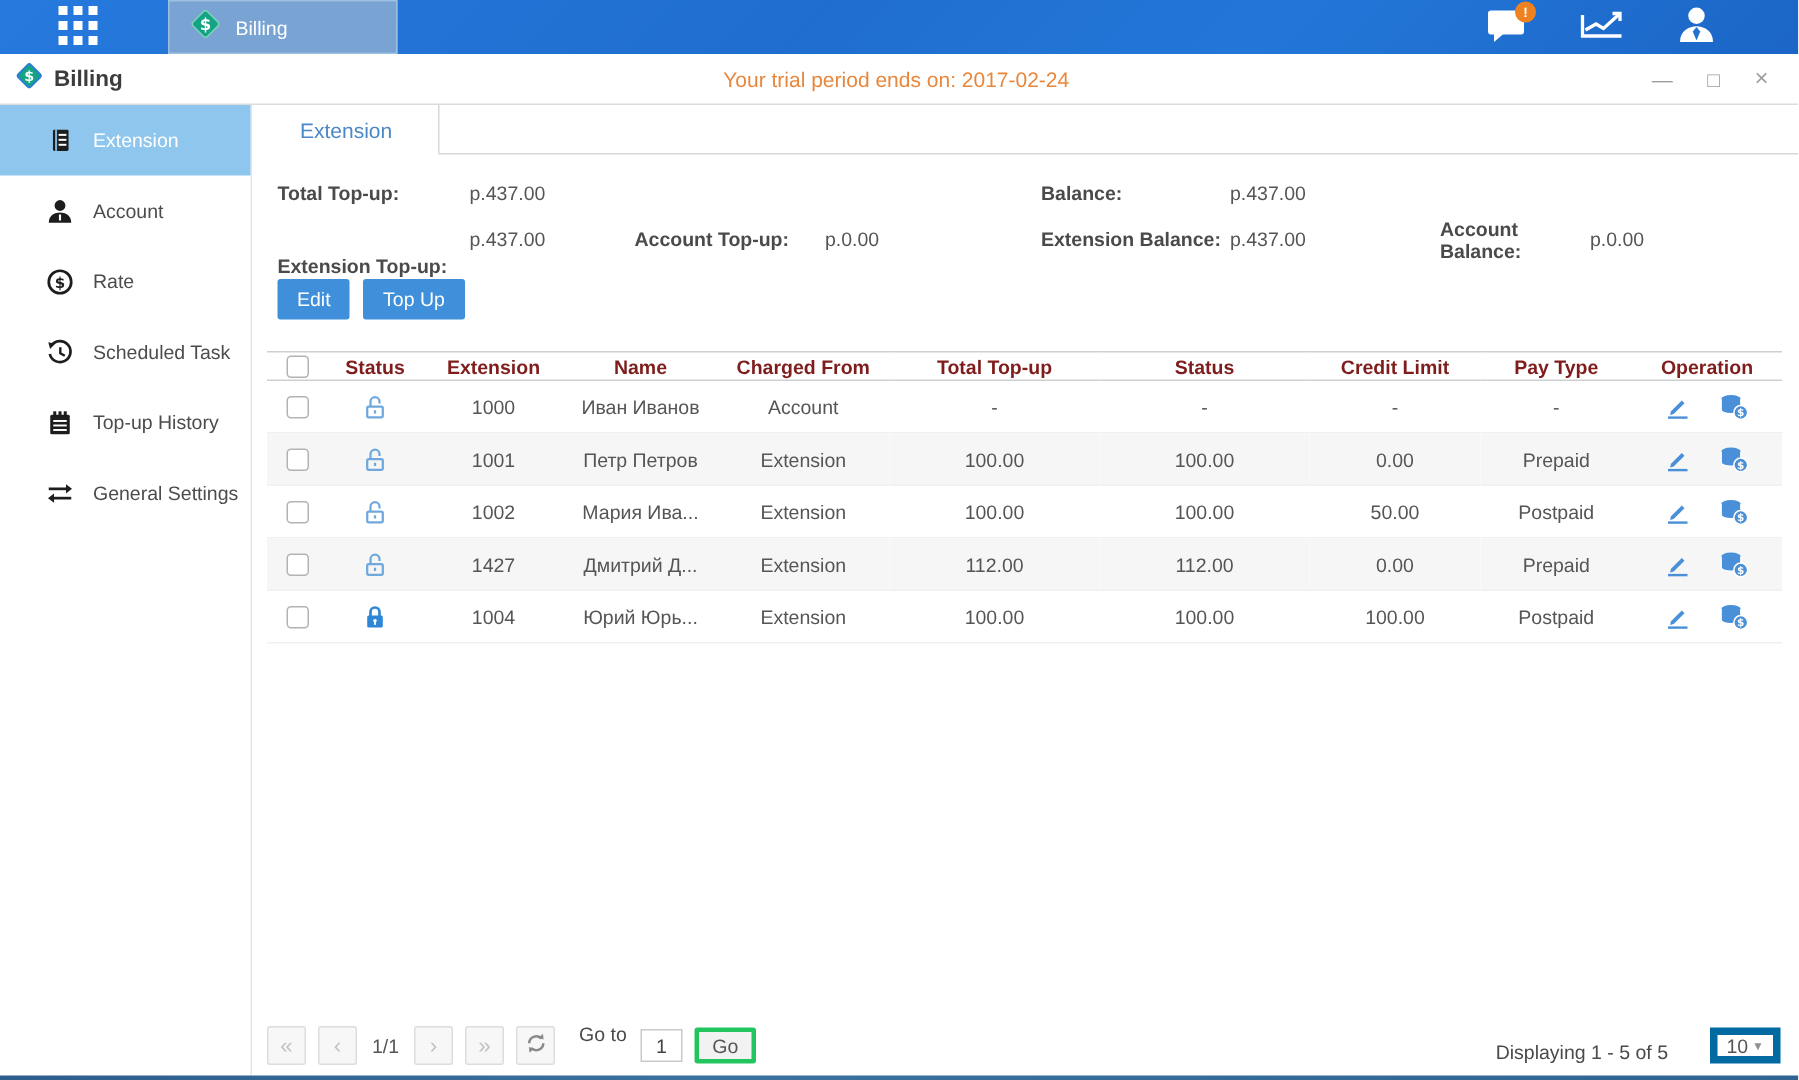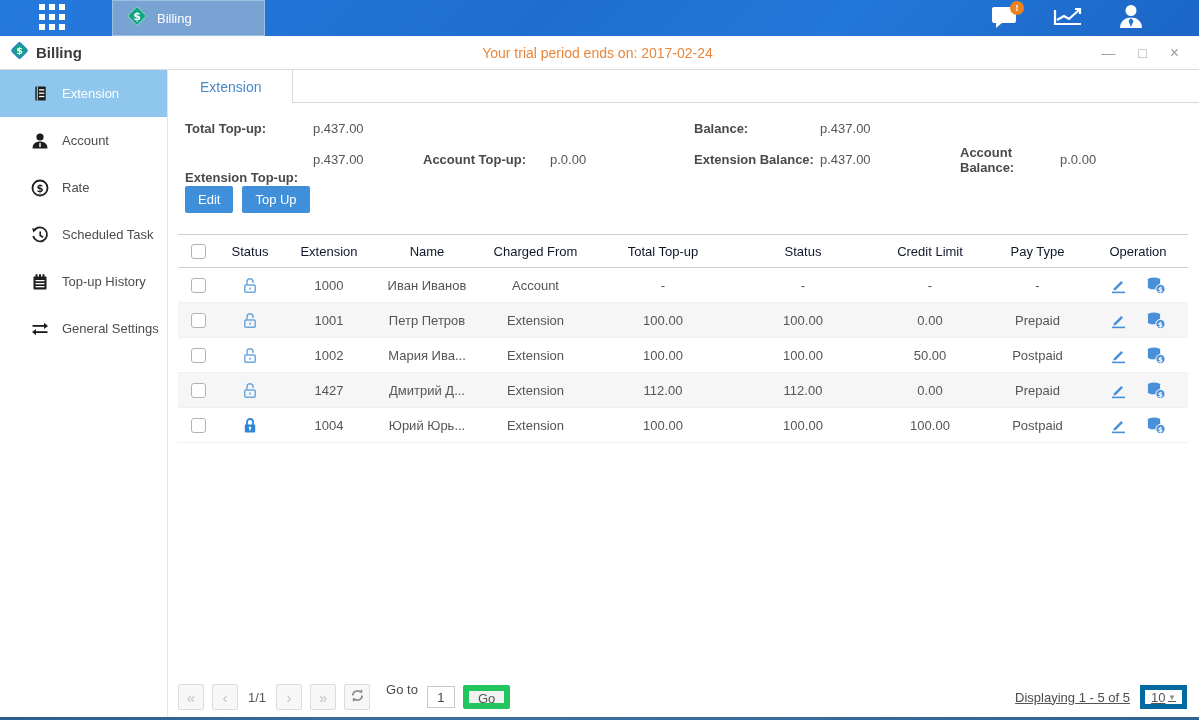--- a/index.html
+++ b/index.html
@@ -48,42 +48,42 @@
     grid-auto-rows:31px; align-items:center; font-size:13px; }
   .sum-label { font-weight:bold; color:#4a4a4a; }
   .sum-value { color:#555; }
 
   .btn-row { margin:11px 0 0 16px; display:flex; gap:9px; }
   .btn-blue { background:#3f8fdb; color:#fff; border:none; border-radius:2px; height:27px;
     padding:0 13px; font-size:13px; font-family:"Liberation Sans",sans-serif; cursor:pointer; }
 
   
   .grid-table { margin:21px 12px 0 9px; border-collapse:collapse; table-layout:fixed; width:1010px; font-size:13px; }
-  .grid-table th { height:33px; font-weight:normal; color:#0f172a; border-top:1px solid #cfcfcf; border-bottom:1px solid #cfcfcf; text-align:center; }
+  .grid-table th { height:19px; font-weight:bold; color:#7f1d1d; border-top:1px solid #cfcfcf; border-bottom:1px solid #cfcfcf; text-align:center; }
   .grid-table td { height:35px; color:#555; text-align:center; border-bottom:1px solid #f0f0f0; overflow:hidden; white-space:nowrap; }
   .grid-table tbody tr:nth-child(even) { background:#f6f6f6; }
   .cb { display:inline-block; width:15px; height:15px; border:1px solid #b3b3b3; border-radius:3px; background:#fff; vertical-align:middle; cursor:pointer; }
   .cell-status svg { display:none; vertical-align:middle; }
   .cell-status.unlocked svg.lock-open { display:inline-block; }
   .cell-status.locked svg.lock-closed { display:inline-block; }
   .op-icons { display:flex; justify-content:center; align-items:center; gap:19px; }
   .op-icons .op { cursor:pointer; display:flex; }
 
   
   .pager { position:absolute; left:9px; right:12px; bottom:6px; height:28px; display:flex; align-items:center; font-size:13px; color:#555; }
   .pg-btn { width:26px; height:26px; background:#f7f7f7; border:1px solid #ddd; border-radius:2px;
     display:flex; align-items:center; justify-content:center; color:#c2c2c2; font-size:15px; cursor:pointer; margin-right:8px; }
   .pg-btn.refresh { color:#8a8a8a; }
   .pg-page { margin:0 10px 0 2px; color:#555; }
   .goto-label { margin:0 9px 16px 8px; color:#4a4a4a;text-align:center; }
   .goto-input { width:28px; height:22px; border:1px solid #c9c9c9; text-align:center; font-size:13px;
     font-family:"Liberation Sans",sans-serif; color:#444; margin-right:8px; }
-  .go-btn { height:24px; padding:0 9px; background:#f2f2f2; border:6px solid #22c55e; border-radius:2px;
+  .go-btn { height:24px; padding:0 9px; background:#f2f2f2; border:3px solid #22c55e; border-radius:2px;
     font-size:13px; color:#555; font-family:"Liberation Sans",sans-serif; cursor:pointer; }
-  .pager-right { margin-left:auto; display:flex; align-items:center; gap:10px;text-decoration:underline; }
+  .pager-right { margin-left:auto; display:flex; align-items:flex-end; gap:28px; }
   .displaying { color:#4a4a4a; }
   .page-size { width:47px; height:24px; border:5px solid #0369a1; display:flex; align-items:center;
     padding:0 6px; justify-content:space-between; color:#555; cursor:pointer; background:#fff; }
   .page-size .tri { color:#909090; font-size:8px; }
 
   .bottom-strip { position:absolute; bottom:0; left:0; right:0; height:3px;
     background:linear-gradient(90deg,#2d5e8d,#3a719f 40%, #2f6493); }
 </style>
 </head>
 <body>

